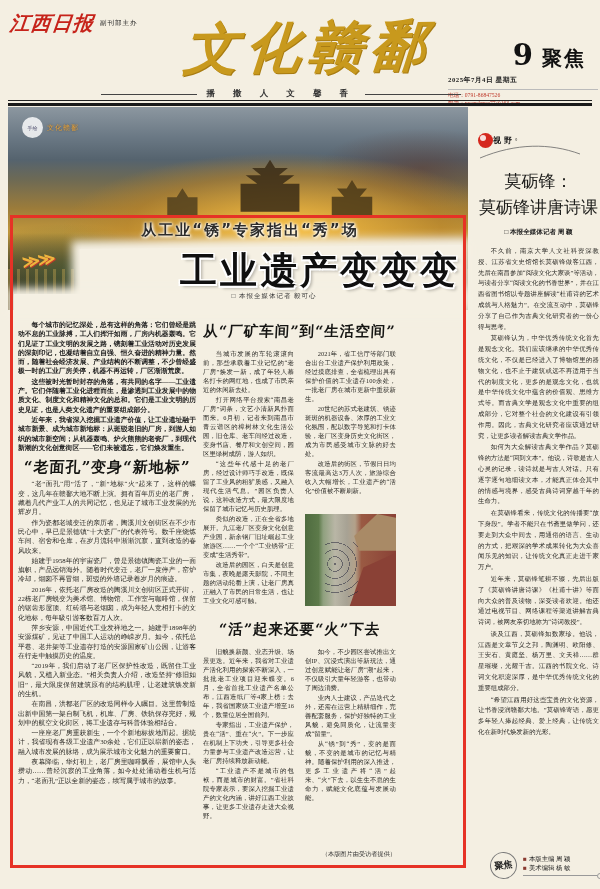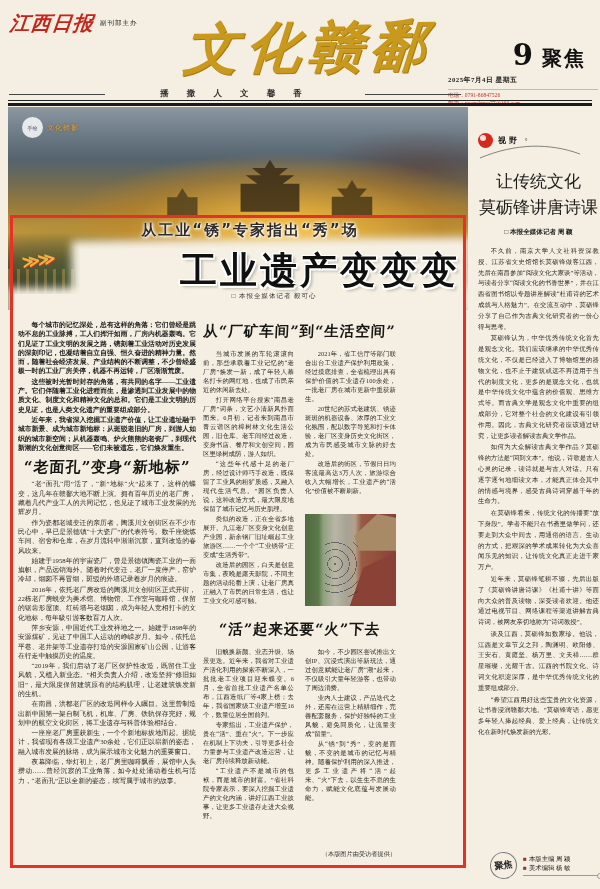--- a/index.html
+++ b/index.html
@@ -18,21 +18,21 @@
               transform:skewX(-5deg) rotate(-1deg);text-shadow:1px 1px 0 #a87c12}
   .mast-right{position:absolute;left:448px;top:38px;width:150px}
   .pageno-row{display:flex;align-items:baseline;justify-content:flex-end;gap:9px;padding-right:12px}
   .pageno{font-family:"DejaVu Serif",serif;font-weight:700;font-size:29px;color:#111}
   .section-name{font-weight:700;font-size:20px;color:#111;letter-spacing:2px}
   .dateline{font-size:6.8px;font-weight:700;color:#222;margin-top:3px;letter-spacing:.5px}
   .contact{border-top:1px solid #bbb;margin-top:4px;padding-top:2px}
   .contact div{font-size:5.6px;line-height:7.5px;color:#bf3a2b}
 
   
-  .slogan-row{position:absolute;left:0;top:88px;width:470px;display:flex;align-items:center;justify-content:space-between}
+  .slogan-row{position:absolute;left:0;top:88px;width:470px;display:flex;align-items:center;justify-content:flex-end}
   .slogan-row .rule{width:96px;border-top:1px solid #444;margin:0 9px}
   .slogan{font-size:8.5px;letter-spacing:8px;color:#333;font-weight:700}
   .hrule-thin{position:absolute;left:8px;right:8px;top:100px;border-top:1px solid #222}
   .hrule-thick{position:absolute;left:8px;right:8px;top:103px;height:2.5px;background:#1a1a1a}
 
   
   .photo1{position:absolute;left:8px;top:107px;width:460px;height:203px;overflow:hidden;
     background:
       radial-gradient(ellipse 62% 48% at 60% 60%, rgba(255,198,70,.9), rgba(190,132,36,.5) 55%, transparent 78%),
       radial-gradient(ellipse 34% 34% at 12% 82%, rgba(64,92,54,.65), transparent 72%),
@@ -93,21 +93,21 @@
   .p2-roof{position:absolute;right:0;bottom:0;width:62%;height:58%;background:#8a4136;
            clip-path:polygon(18% 100%,100% 100%,100% 0,42% 28%)}
   .p2-roof2{position:absolute;right:0;top:0;width:46%;height:40%;background:#a98a66;
             clip-path:polygon(0 60%,55% 0,100% 10%,100% 100%,12% 100%)}
   .p2-dots{position:absolute;left:22%;top:30%;width:36%;height:60%;
            background:repeating-radial-gradient(circle at 30% 40%, rgba(40,40,60,.55) 0 .8px, transparent .8px 7px)}
   .credit{text-align:right;font-size:6.2px;color:#333;margin-top:5px}
 
   
   .sidebar{position:absolute;left:478px;top:132px;width:121px;z-index:5}
-  .badge{display:flex;align-items:center;gap:5px;height:17px}
+  .badge{display:flex;align-items:center;height:17px}
   .badge-dot{width:15px;height:15px;border-radius:50%;background:#d5281e;position:relative;flex:0 0 auto}
   .badge-dot::after{content:"";position:absolute;left:2px;top:2px;width:6px;height:6px;border-radius:50%;
                     background:rgba(255,255,255,.85)}
   .badge-label{font-family:"DejaVu Sans",sans-serif;font-weight:700;font-size:8px;letter-spacing:3px;color:#222}
   .badge-deg{font-size:6px;vertical-align:super;color:#222}
   .badge-arc{display:block;margin-top:-4px}
   .sb-head{margin-top:10px;text-align:center;font-size:17px;line-height:26px;color:#1d1d1b}
   .sb-byline{text-align:center;font-size:6.6px;font-weight:700;margin-top:7px;color:#222}
   .sb-body{margin-top:9px;font-size:6.4px;line-height:10.8px;text-align:justify;height:556px;overflow:hidden}
 
@@ -242,21 +242,21 @@
     <div class="badge">
       <span class="badge-dot"></span>
       <span class="badge-label">视野</span>
       <span class="badge-deg">°</span>
     </div>
     <svg class="badge-arc" width="104" height="14" viewBox="0 0 104 14">
       <path d="M2,13 C38,-2 72,-2 102,9" fill="none" stroke="#666" stroke-width="0.8"></path>
     </svg>
     <div class="sb-head">
 
-        <div>让传统文化</div>
+    <div>莫砺锋：</div>
         <div>莫砺锋讲唐诗课</div>
       </div>
     <div class="sb-byline">□ 本报全媒体记者 周 颖</div>
     <div class="sb-body">
 
     <p class="para">不久前，南京大学人文社科资深教授、江苏省文史馆馆长莫砺锋做客江西，先后在南昌参加“阅读文化大家谈”等活动，与读者分享“阅读文化的书香世界”，并在江西省图书馆以专题讲座解读“杜甫诗的艺术成就与人格魅力”。在交流互动中，莫砺锋分享了自己作为古典文化研究者的一份心得与思考。</p>
         <p class="para">莫砺锋认为，中华优秀传统文化首先是观念文化。我们应该继承的中华优秀传统文化，不仅是已经进入了博物馆里的器物文化，也不止于建筑或远不再适用于当代的制度文化，更多的是观念文化，也就是中华传统文化中蕴含的价值观、思维方式等。而古典文学是观念文化中重要的组成部分，它对整个社会的文化建设有引领作用。因此，古典文化研究者应该通过研究，让更多读者解读古典文学作品。</p>
         <p class="para">如何为大众解读古典文学作品？莫砺锋的方法是“回到文本”。他说，诗歌是古人心灵的记录，读诗就是与古人对话。只有逐字逐句地细读文本，才能真正体会其中的情感与境界，感受古典诗词穿越千年的生命力。</p>
         <p class="para">在莫砺锋看来，传统文化的传播要“放下身段”。学者不能只在书斋里做学问，还要走到大众中间去，用通俗的语言、生动的方式，把艰深的学术成果转化为大众喜闻乐见的知识，让传统文化真正走进千家万户。</p>
         <p class="para">近年来，莫砺锋笔耕不辍，先后出版了《莫砺锋讲唐诗课》《杜甫十讲》等面向大众的普及读物，深受读者欢迎。他还通过电视节目、网络课程等渠道讲解古典诗词，被网友亲切地称为“诗词教授”。</p>

